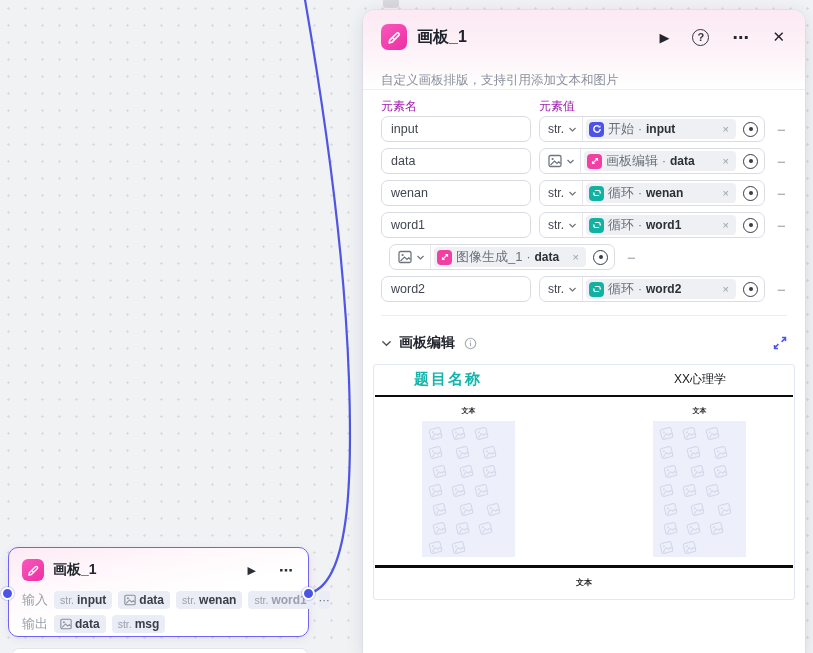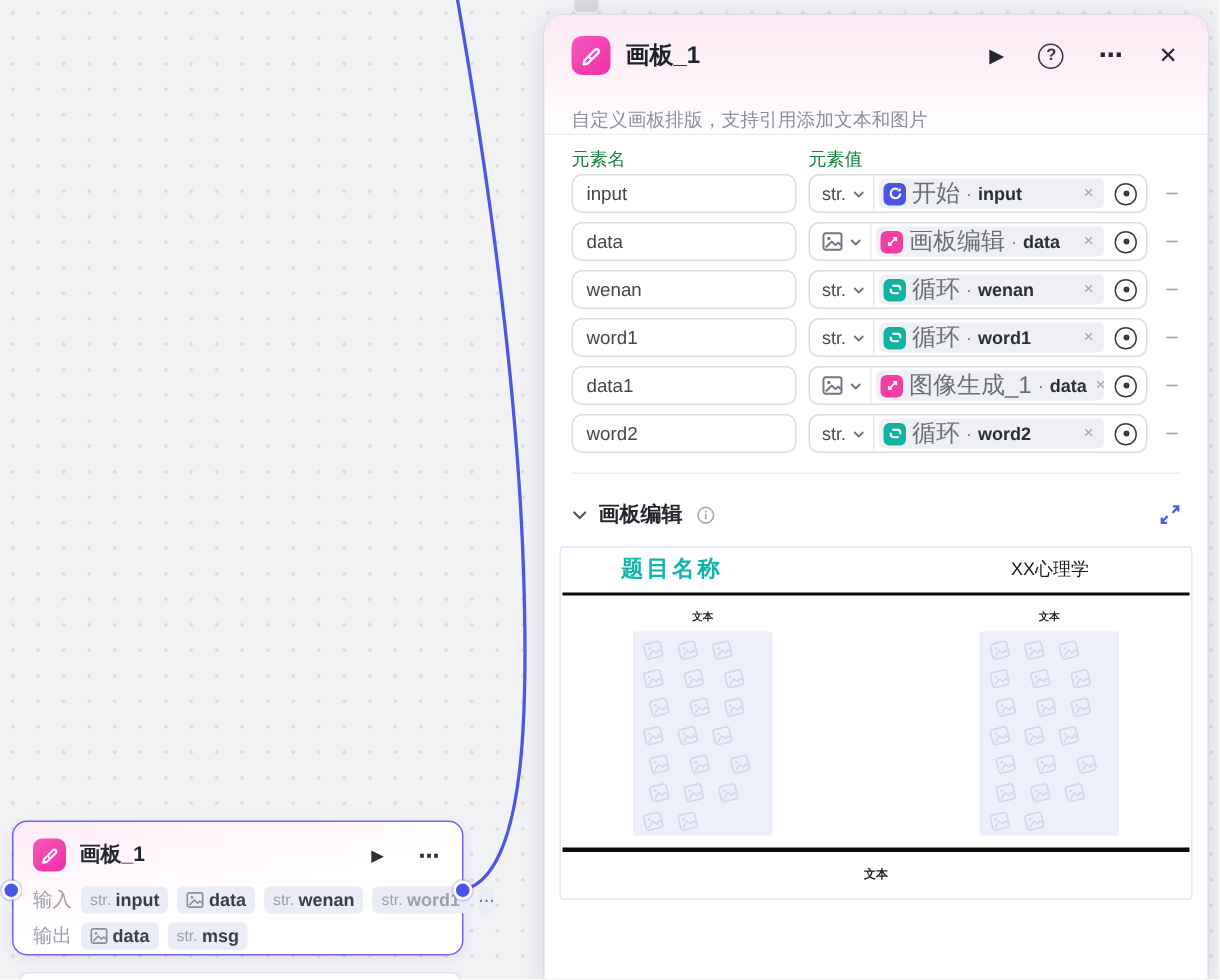--- a/index.html
+++ b/index.html
@@ -62,40 +62,40 @@
   .section { padding:0 18px; }
   .sec-head { display:flex; align-items:center; gap:7px; margin-top:14px; height:26px; }
   .chev { flex:0 0 auto; display:flex; }
   .sec-title { font-size:14px; font-weight:700; color:#23262e; }
   .info-ic { display:flex; margin-left:2px; }
   .sec-spacer { flex:1; }
   .add-btn { width:25px; height:22px; border-radius:6px; background:#e3e6fd; color:#4c57f2;
     font-size:15px; font-weight:600; display:flex; align-items:center; justify-content:center; cursor:pointer; }
   .expand-btn { display:flex; cursor:pointer; }
 
-  .col-labels { display:flex; margin-top:8px; height:18px; font-size:12px; color:#15803d; }
+  .col-labels { display:flex; margin-top:8px; height:18px; font-size:12px; color:#a21caf; }
   .col-labels .c1 { width:158px; }
 
   .el-row { display:flex; align-items:center; margin-bottom:6px; }
   .el-name { width:150px; height:26px; border:1px solid #d9dce3; border-radius:7px;
     padding:0 9px; font-size:12.5px; color:#42474f; background:#fff; outline:none;
     font-family:"Liberation Sans","DejaVu Sans",sans-serif; }
   .el-value { margin-left:8px; width:226px; height:26px; border:1px solid #d9dce3; border-radius:7px;
     display:flex; align-items:center; background:#fff; overflow:hidden; }
   .type-sel { display:flex; align-items:center; gap:4px; padding:0 5px 0 8px; height:100%;
     border-right:1px solid #e6e8ed; flex:0 0 auto; cursor:pointer; }
   .type-label { font-size:12px; color:#42474f; }
   .chip { flex:1; display:flex; align-items:center; gap:4px; background:#eff0f4; border-radius:4px;
     height:20px; margin:0 3px; padding:0 5px 0 3px; min-width:0; }
   .chip-ic { width:15px; height:15px; border-radius:4px; display:flex; align-items:center;
     justify-content:center; flex:0 0 auto; }
   .chip-ic.start { background:#4c54e8; }
   .chip-ic.imggen { background:#f23fa6; }
   .chip-ic.loop { background:#12b2a3; }
-  .chip-src { font-size:16px; color:#696f79; white-space:nowrap; }
+  .chip-src { font-size:13px; color:#696f79; white-space:nowrap; }
   .chip-dot { font-size:12px; color:#696f79; }
   .chip-val { font-size:12px; font-weight:700; color:#2b2f36; white-space:nowrap; flex:1; }
   .chip-x { font-size:11px; color:#9aa0ab; cursor:pointer; padding:0 2px; }
   .target-ic { width:15px; height:15px; border-radius:50%; border:1.6px solid #383c44;
     display:flex; align-items:center; justify-content:center; margin:0 6px 0 4px; flex:0 0 auto; cursor:pointer; }
   .target-ic i { width:4px; height:4px; border-radius:50%; background:#383c44; }
   .row-minus { margin-left:12px; color:#9aa0ab; font-size:15px; cursor:pointer; }
 
   .sec-divider { border-top:1px solid #eceef2; margin-top:13px; }
 
@@ -324,21 +324,20 @@
             <span class="chip-x">×</span>
           </span>
           <span class="target-ic">
               <i></i>
             </span>
         </div>
         <span class="row-minus">−</span>
       </div>
 
       <div class="el-row">
-        <input class="el-name" value="data1" style="">
         <div class="el-value">
           <span class="type-sel">
               <svg width="14" height="14" viewBox="0 0 14 14">
                 <rect x="1" y="1.5" width="12" height="11" rx="1.5" fill="none" stroke="#6f7580" stroke-width="1.3"></rect>
                 <circle cx="4.6" cy="5" r="1.1" fill="#6f7580"></circle>
                 <path d="M2.5 11 L6.5 7 L9 9.5 L10.8 7.8 L12.5 9.5" fill="none" stroke="#6f7580" stroke-width="1.2"></path>
               </svg>
               <svg width="9" height="9" viewBox="0 0 12 12">
                 <path d="M2 4 L6 8 L10 4" fill="none" stroke="#6b7078" stroke-width="1.6"></path>
               </svg>

